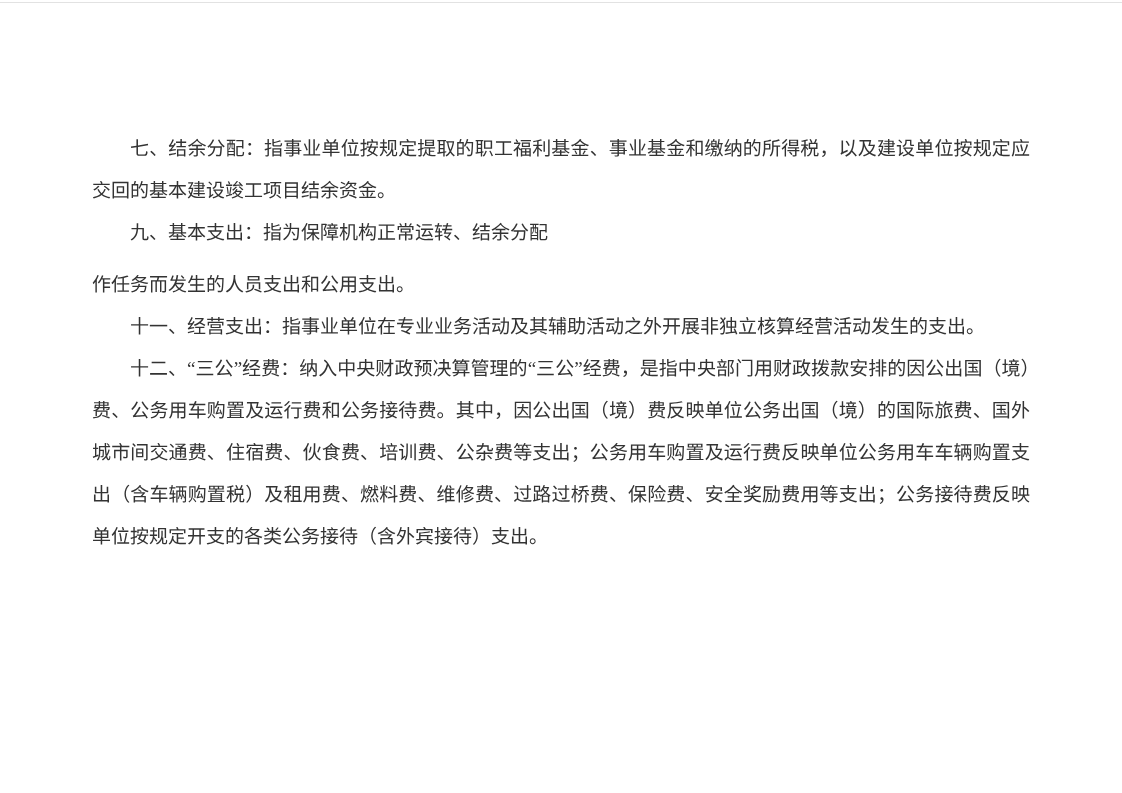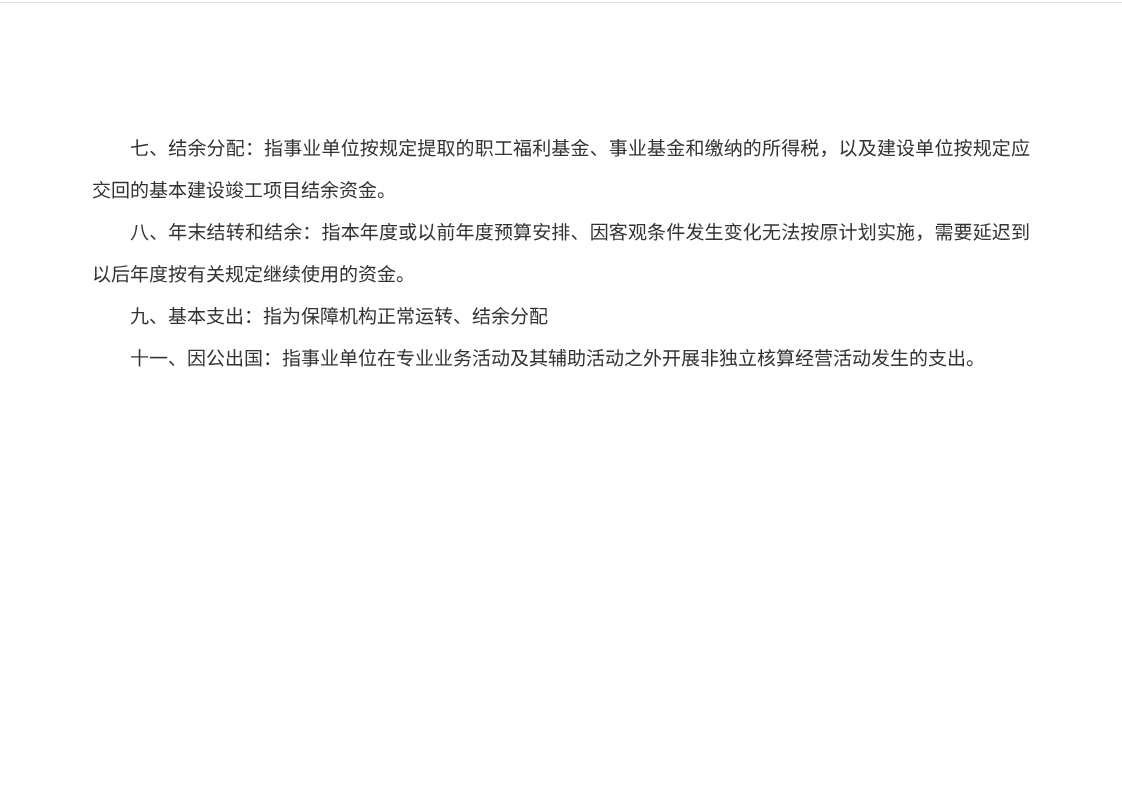--- a/index.html
+++ b/index.html
@@ -50,16 +50,17 @@
     margin-top: 10px;
   }
 </style>
 </head>
 <body>
 
 <div class="page-top-edge"></div>
 
 <div class="doc">
   <p class="indent">七、结余分配：指事业单位按规定提取的职工福利基金、事业基金和缴纳的所得税，以及建设单位按规定应交回的基本建设竣工项目结余资金。</p>
-  <p class="indent">八、年末结转和结余：指本年度或以前年度预算安排、因客观条件发生变化无法按原计划实施，需要延迟到以后年度按有关规定继续使用的资金。</p>
   <p class="indent">九、基本支出：指为保障机构正常运转、结余分配</p>
-  <p class="indent">十一、因公出国：指事业单位在专业业务活动及其辅助活动之外开展非独立核算经营活动发生的支出。</p>
+  <p class="cont gap-before">作任务而发生的人员支出和公用支出。</p>
+  <p class="indent">十一、经营支出：指事业单位在专业业务活动及其辅助活动之外开展非独立核算经营活动发生的支出。</p>
+  <p class="indent">十二、“三公”经费：纳入中央财政预决算管理的“三公”经费，是指中央部门用财政拨款安排的因公出国（境）费、公务用车购置及运行费和公务接待费。其中，因公出国（境）费反映单位公务出国（境）的国际旅费、国外城市间交通费、住宿费、伙食费、培训费、公杂费等支出；公务用车购置及运行费反映单位公务用车车辆购置支出（含车辆购置税）及租用费、燃料费、维修费、过路过桥费、保险费、安全奖励费用等支出；公务接待费反映单位按规定开支的各类公务接待（含外宾接待）支出。</p>
 </div>
 
 </body></html>

